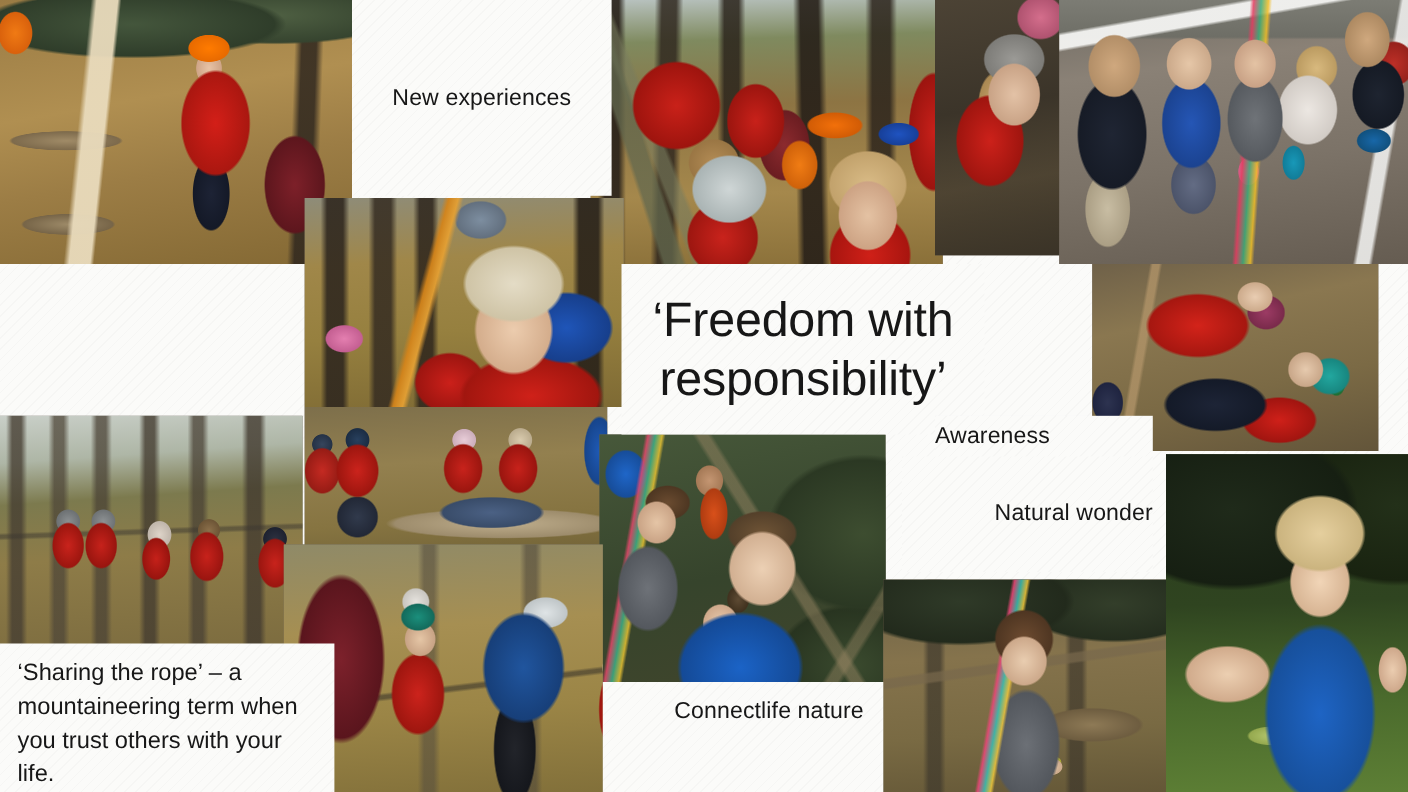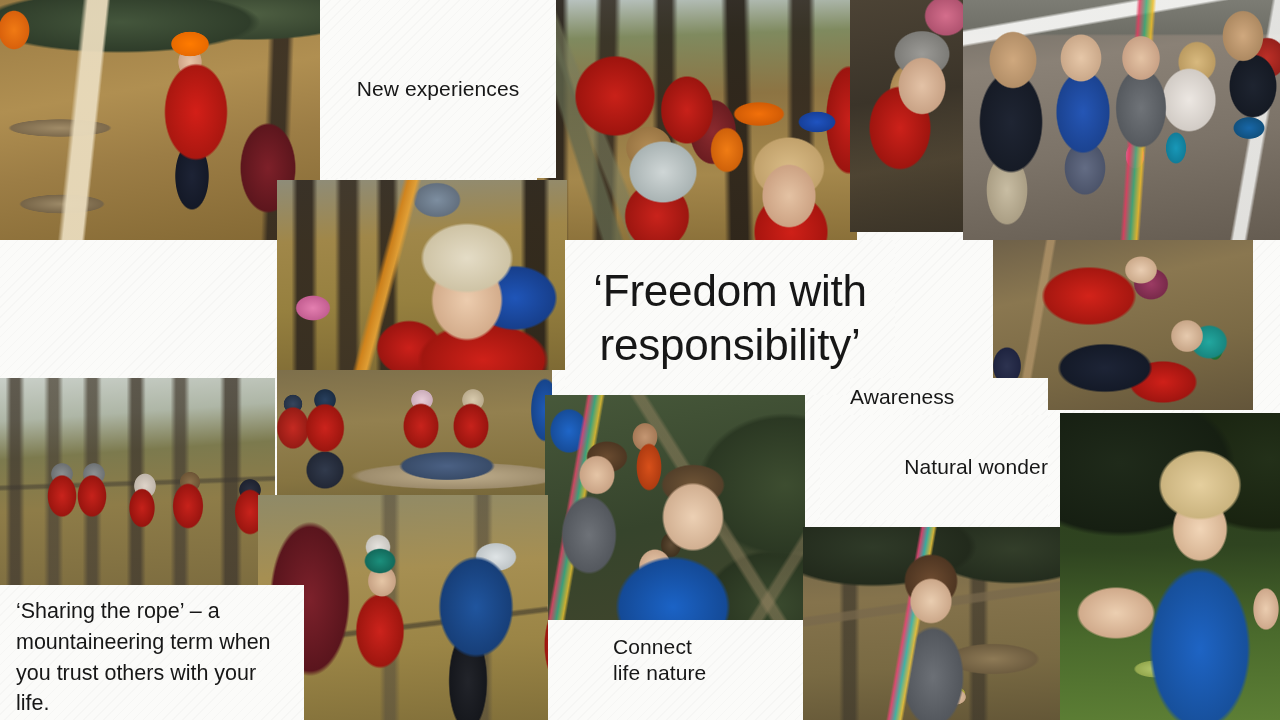--- a/index.html
+++ b/index.html
@@ -443,19 +443,19 @@
     <span class="tb-label">Natural wonder</span>
   </div>
 
   <div class="textbox" style="left:0px; top:585px; width:304px; height:135px;
                               align-items:center; justify-content:flex-start;
                               padding:10px 16px 0 16px;">
     <span class="tb-para">‘Sharing the rope’ – a mountaineering term when you trust others with your life.</span>
   </div>
 
   <div class="textbox" style="left:548px; top:620px; width:255px; height:100px;
-                              flex-direction:column; align-items:flex-start;
+                              flex-direction:row; align-items:flex-start;
                               justify-content:flex-start; padding:14px 0 0 65px;">
     <span class="tb-label">Connect</span>
     <span class="tb-label">life nature</span>
   </div>
 
 </div>
 
 </body></html>

